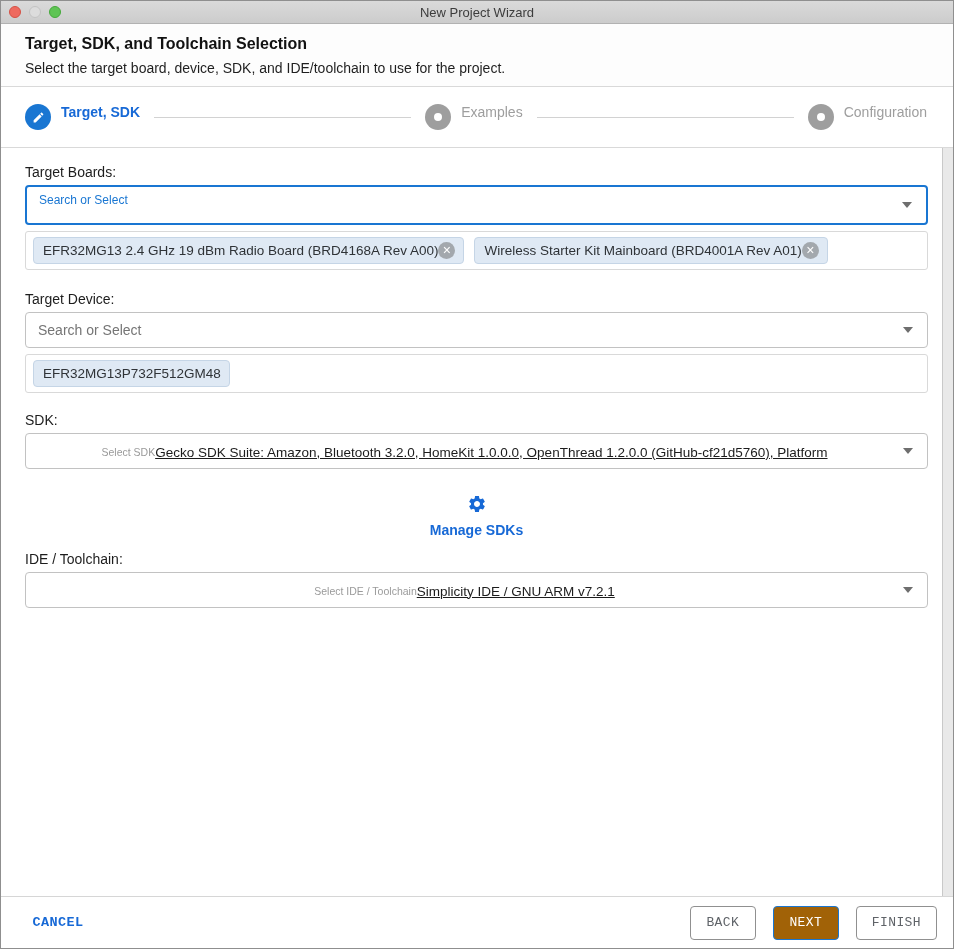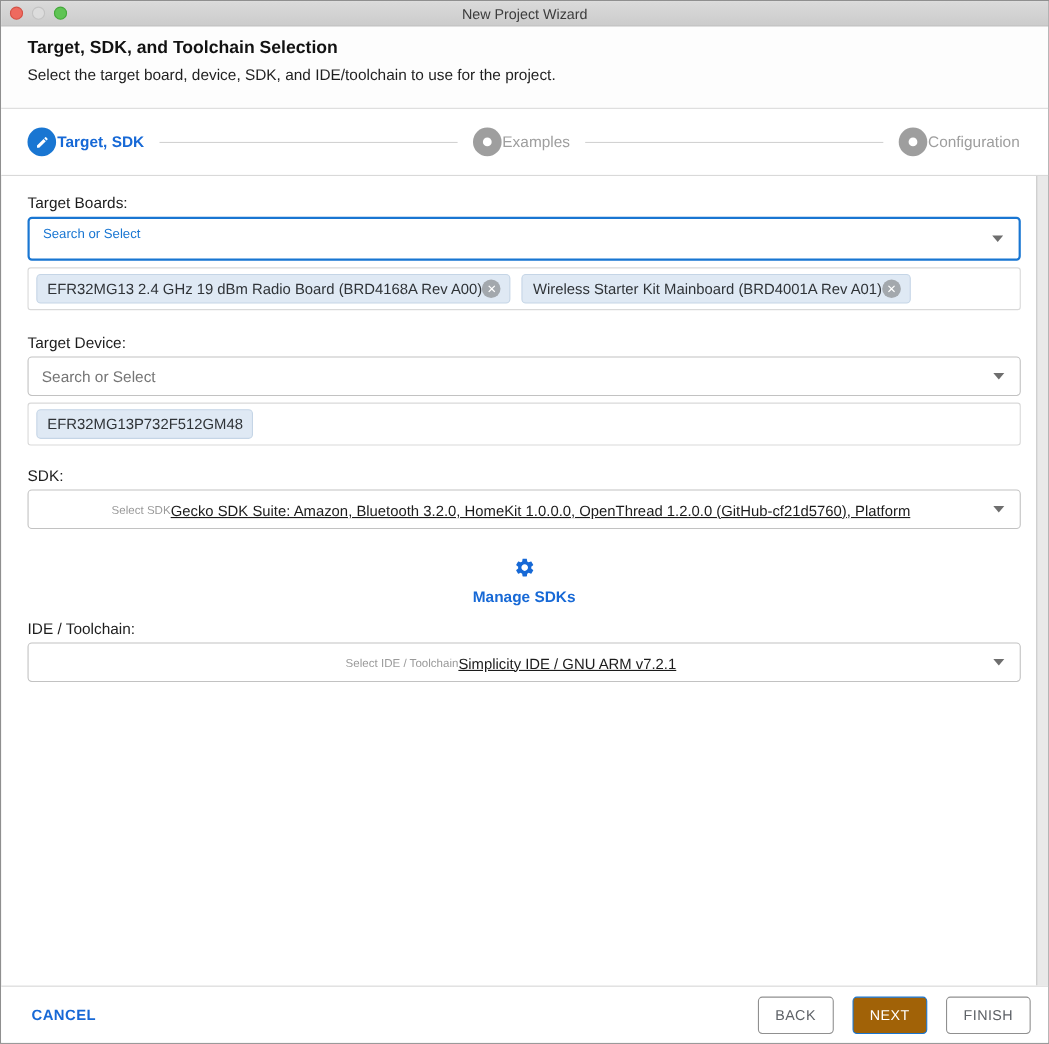--- a/index.html
+++ b/index.html
@@ -26,27 +26,27 @@
     display: flex; align-items: center; justify-content: center;
   }
   .traffic { position: absolute; left: 8px; top: 5px; display: flex; gap: 8px; }
   .light { width: 12px; height: 12px; border-radius: 50%; }
   .light.close { background: #ee6a5f; border: 1px solid #d55145; }
   .light.min   { background: #dcdcdc; border: 1px solid #c3c3c3; }
   .light.zoom  { background: #5fc454; border: 1px solid #44a93a; }
   .win-title { font-size: 13px; color: #3c3c3c; }
 
   
-  .header { height: 75px; flex: none; padding: 9px 24px 0; border-bottom: 1px solid #d9d9d9; background: #fdfdfd; }
+  .header { height: 63px; flex: none; padding: 9px 24px 0; border-bottom: 1px solid #d9d9d9; background: #fdfdfd; }
   .header h1 { font-size: 16px; font-weight: bold; color: #121212; line-height: 22px; margin-bottom: 4px; }
   .header .sub { font-size: 14px; color: #1f1f1f; line-height: 18px; }
 
   
   .stepper { height: 61px; flex: none; display: flex; align-items: center; padding: 0 26px 0 24px; border-bottom: 1px solid #d9d9d9; background: #fff; }
-  .step { display: flex; align-items: center; gap: 1px; flex: none; }
+  .step { display: flex; align-items: flex-start; gap: 10px; flex: none; }
   .step-circle { width: 26px; height: 26px; border-radius: 50%; display: flex; align-items: center; justify-content: center; flex: none; }
   .step-circle.active { background: #1976d2; }
   .step-circle.upcoming { background: #9e9e9e; }
   .inner-dot { width: 8px; height: 8px; border-radius: 50%; background: #ffffff; }
   .step-label { font-size: 14px; }
   .step-label.active { color: #1769d6; font-weight: bold; }
   .step-label.upcoming { color: #9e9e9e; }
   .connector { flex: 1; height: 1px; background: #d2d2d2; margin: 0 14px; }
 
   
@@ -80,21 +80,21 @@
   .sec-gap-1 { margin-top: 21px; }
   .sec-gap-2 { margin-top: 19px; }
 
   .manage-row { display: flex; justify-content: flex-end; align-items: center; gap: 8px; margin: 25px 0 13px; flex-direction: column; }
   .manage-row svg { width: 20px; height: 20px; fill: #1769d6; }
   .manage-link { font-size: 14px; font-weight: bold; color: #1769d6; cursor: pointer; }
 
   
   .footer { height: 52px; flex: none; border-top: 1px solid #d6d6d6; background: #fff;
            display: flex; align-items: center; padding: 0 16px 0 24px; }
-  .btn { height: 34px; min-width: 66px; padding: 0 15px; border-radius: 4px; font-family: Liberation Sans, sans-serif;
+  .btn { height: 34px; min-width: 66px; padding: 0 15px; border-radius: 4px; font-family: Liberation Mono, monospace;
            font-size: 13px; letter-spacing: 0.4px; display: flex; align-items: center; justify-content: center;
            cursor: pointer; }
   .btn-outline { background: #fff; border: 1px solid #909090; color: #5f6368; }
   .btn-primary { background: #a16207; border: 1px solid #1976d2; color: #ffffff; }
   .btn-text { border: none; background: transparent; color: #1769d6; font-weight: bold; font-size: 13.5px; padding: 0; }
   .spacer { flex: 1; }
   .btn + .btn { margin-left: 17px; }
 
   .step-circle svg { width: 13px; height: 13px; fill: #ffffff; }
 </style>

